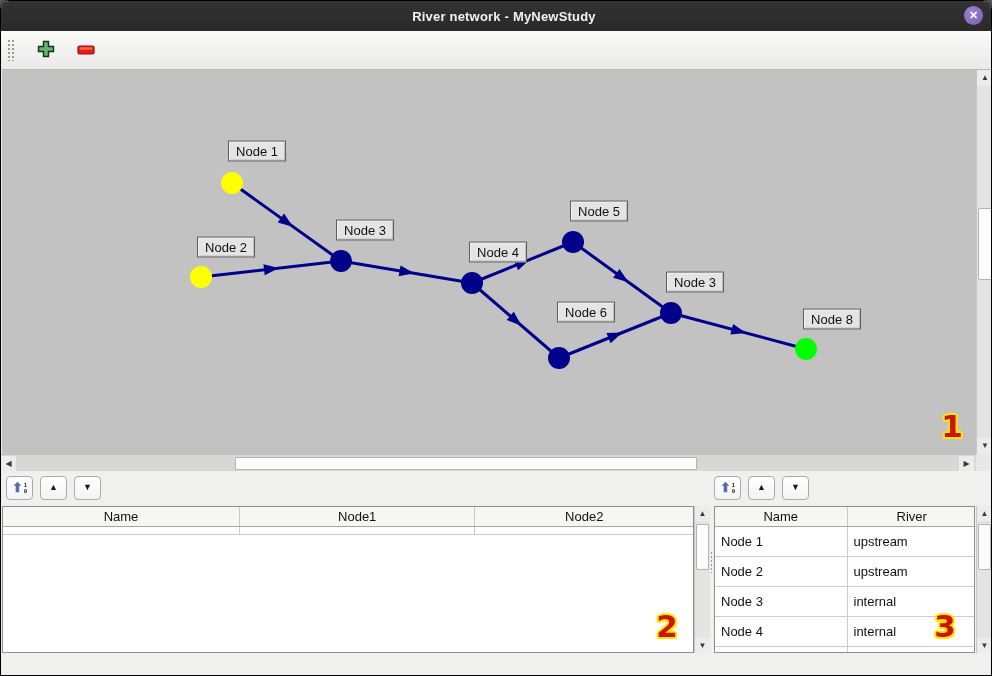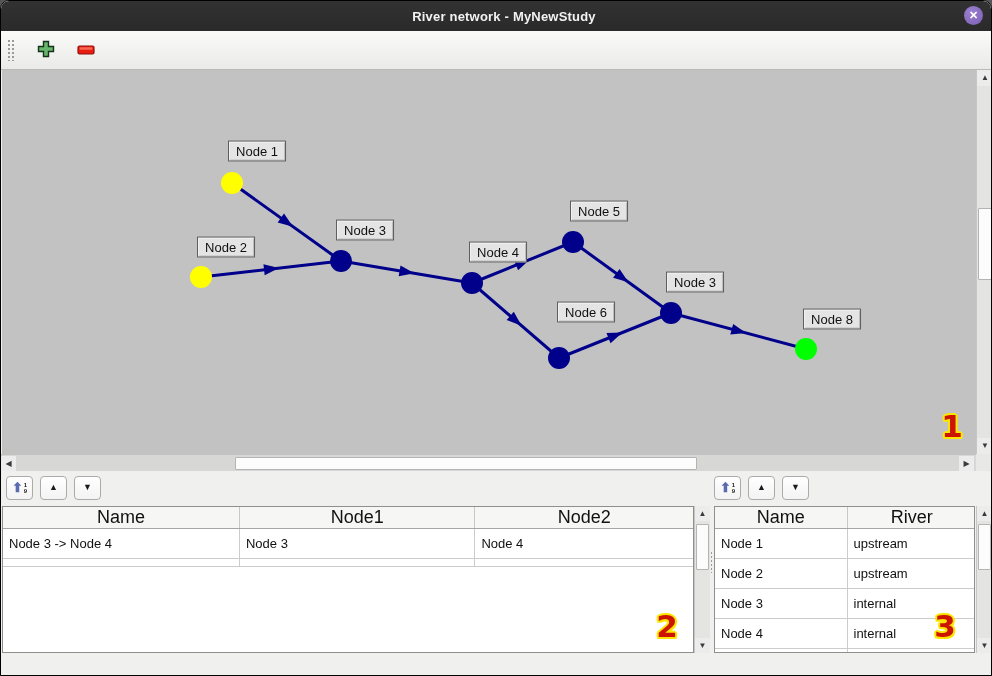--- a/index.html
+++ b/index.html
@@ -74,21 +74,21 @@
   .sort-digits { display:flex; flex-direction:column; margin-left:1px; }
   .sort-digits i { font-style:normal; font-size:6px; line-height:6px; color:#222; font-weight:bold; }
   
   .tablebox { position:absolute; top:505px; height:147px; overflow:hidden; background:#fff;
     border:1px solid #8f8f8f; }
   .tablebox.left { left:1px; width:692px; }
   .tablebox.right { left:713px; width:261px; }
   table { border-collapse:collapse; table-layout:fixed; width:100%; }
   th {
     height:19px; background:#f6f6f5; border-bottom:1px solid #a5a5a5; border-right:1px solid #c9c9c9;
-    font-size:18px; font-weight:normal; color:#111; overflow:hidden;
+    font-size:13px; font-weight:normal; color:#111; overflow:hidden;
   }
   td {
     height:30px; border-bottom:1px solid #cccccc; border-right:1px solid #cccccc;
     font-size:13px; color:#111; padding-left:6px; white-space:nowrap; overflow:hidden; background:#fff;
   }
   tr.partial td { height:8px; }
   th:last-child, td:last-child { border-right:none; }
   .table-vscroll { top:505px; height:147px; }
   .tv-left { left:693px; }
   .tv-right { left:975px; }
@@ -236,25 +236,20 @@
   <div class="tablebox left">
     <table>
       <thead>
           <tr>
             <th style="width: 231px;">Name</th>
             <th style="width: 230px;">Node1</th>
             <th style="width: 213px;">Node2</th>
           </tr>
         </thead>
       <tbody>
-          <tr>
-            <td>Node 3 -&gt; Node 4</td>
-            <td>Node 3</td>
-            <td>Node 4</td>
-          </tr>
           <tr class="partial">
             <td></td>
             <td></td>
             <td></td>
           </tr>
         </tbody>
     </table>
   </div>
   <div class="vscroll table-vscroll tv-left">
     <div class="sb-btn" style="left:0; top:0; width:15px; height:15px;">

